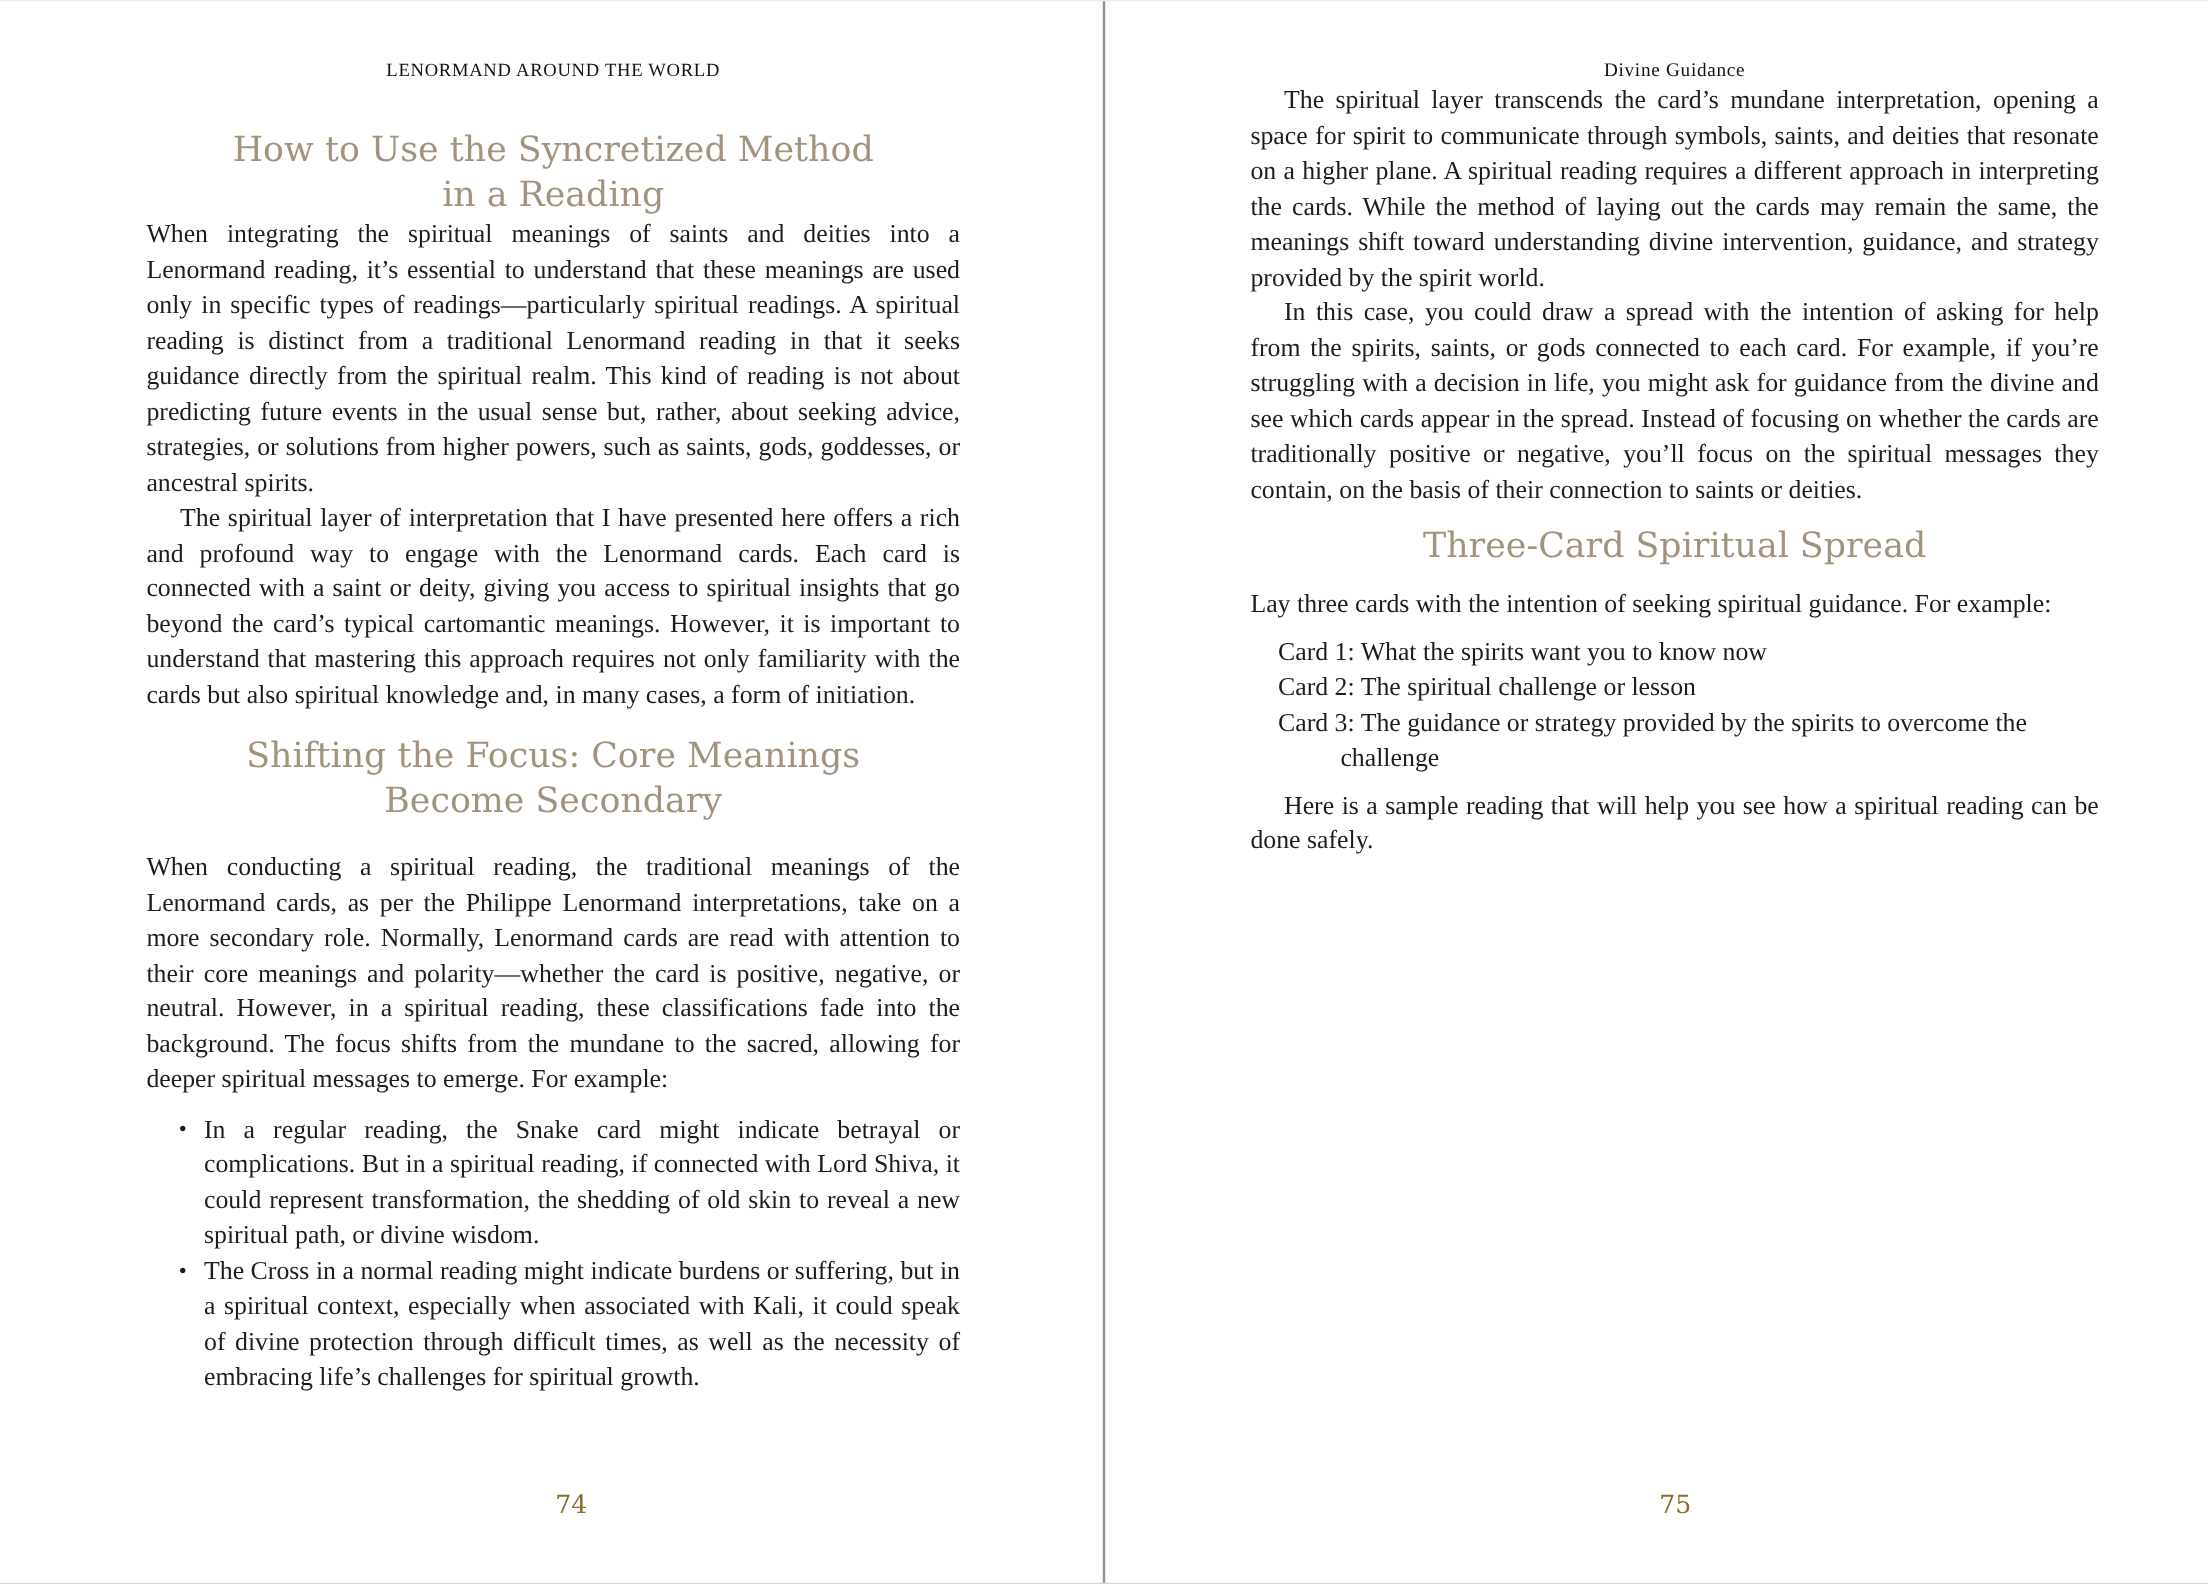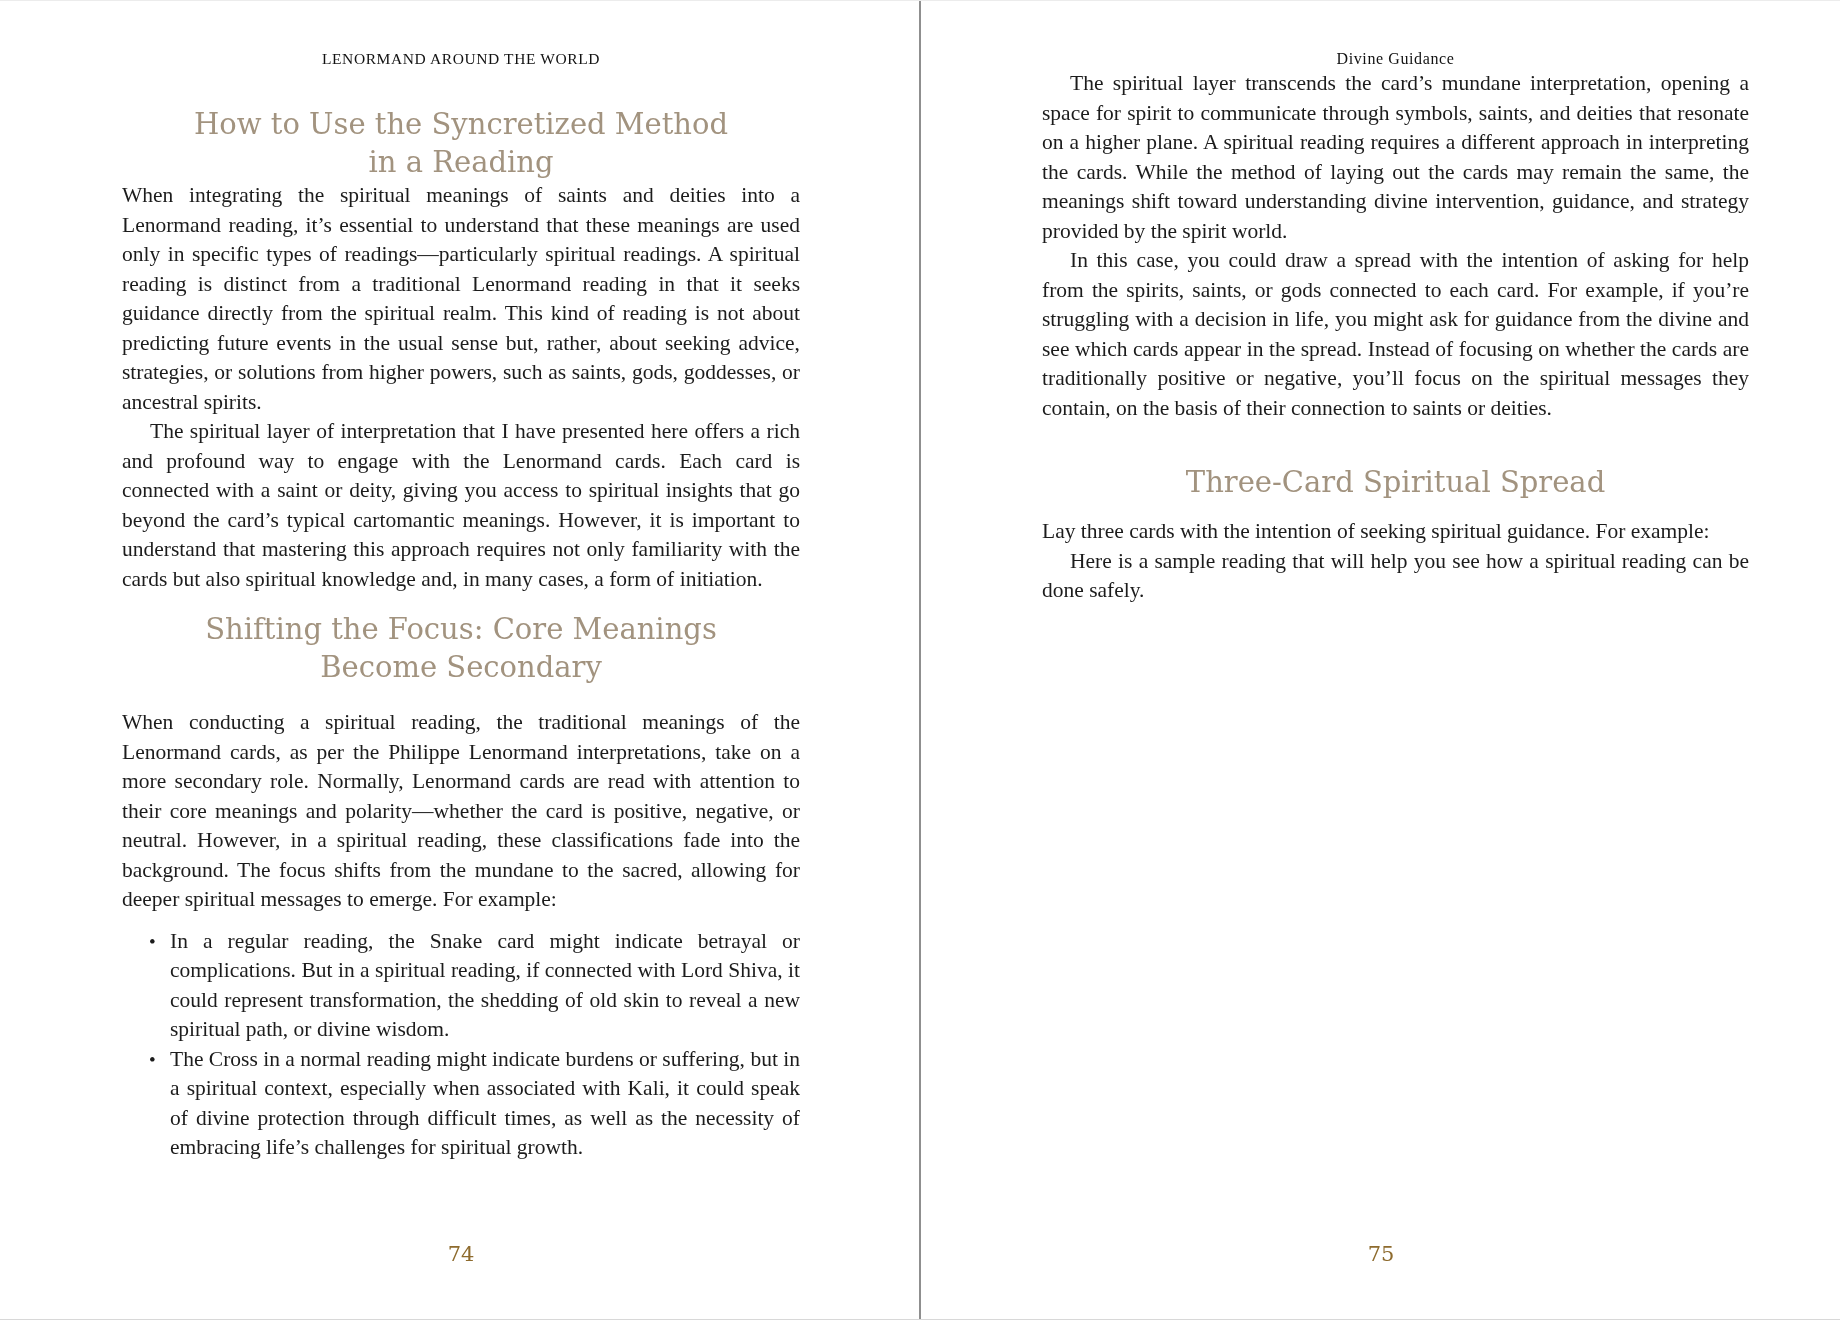--- a/index.html
+++ b/index.html
@@ -51,21 +51,21 @@
     font-family: "DejaVu Serif", serif;
     color: #a2937f;
     font-size: 29px;
     line-height: 38px;
     text-align: center;
     font-weight: normal;
     margin: 0;
   }
   .h-main   { margin-top: 36px; }
   .h-second { margin-top: 16px; margin-bottom: 22px; }
-  .h-right  { margin-top: 40px; margin-bottom: 16px; }
+  .h-right  { margin-top: 12px; margin-bottom: 16px; }
 
   .body-text {
     font-size: 21.5px;
     line-height: 29.5px;
     text-align: justify;
     text-justify: inter-word;
   }
   p.para {
     margin: 0;
   }
@@ -92,21 +92,21 @@
   .card-item {
     padding-left: 75px;
     text-indent: -52px;
     text-align: left;
   }
   .para-after-list { margin-top: 10px; }
 
   .folio {
     position: absolute;
     top: 1241px;
-    left: 1px;
+    left: 16px;
     width: 100%;
     text-align: center;
     color: #8e6b2e;
     font-size: 21px;
     font-family: "DejaVu Serif", serif;
   }
 </style>
 </head>
 <body>
 
@@ -150,20 +150,25 @@
     <div class="body-text">
       <p class="para indent right-first">The spiritual layer transcends the card’s mundane interpretation, opening a space for spirit to communicate through symbols, saints, and deities that resonate on a higher plane. A spiritual reading requires a different approach in interpreting the cards. While the method of laying out the cards may remain the same, the meanings shift toward understanding divine intervention, guidance, and strategy provided by the spirit world.</p>
       <p class="para indent">In this case, you could draw a spread with the intention of asking for help from the spirits, saints, or gods connected to each card. For example, if you’re struggling with a decision in life, you might ask for guidance from the divine and see which cards appear in the spread. Instead of focusing on whether the cards are traditionally positive or negative, you’ll focus on the spiritual messages they contain, on the basis of their connection to saints or deities.</p>
     </div>
 
     <h2 class="section-heading h-right">Three-Card Spiritual Spread</h2>
 
     <div class="body-text">
       <p class="para">Lay three cards with the intention of seeking spiritual guidance. For example:</p>
 
+      <div class="card-list">
+        <div class="card-item">Card 1: What the spirits want you to know now</div>
+        <div class="card-item">Card 2: The spiritual challenge or lesson</div>
+        <div class="card-item">Card 3: The guidance or strategy provided by the spirits to overcome the challenge</div>
+      </div>
 
       <p class="para indent">Here is a sample reading that will help you see how a spiritual reading can be done safely.</p>
     </div>
 
     <div class="folio">75</div>
   </div>
 
 </div>
 
 </body></html>

